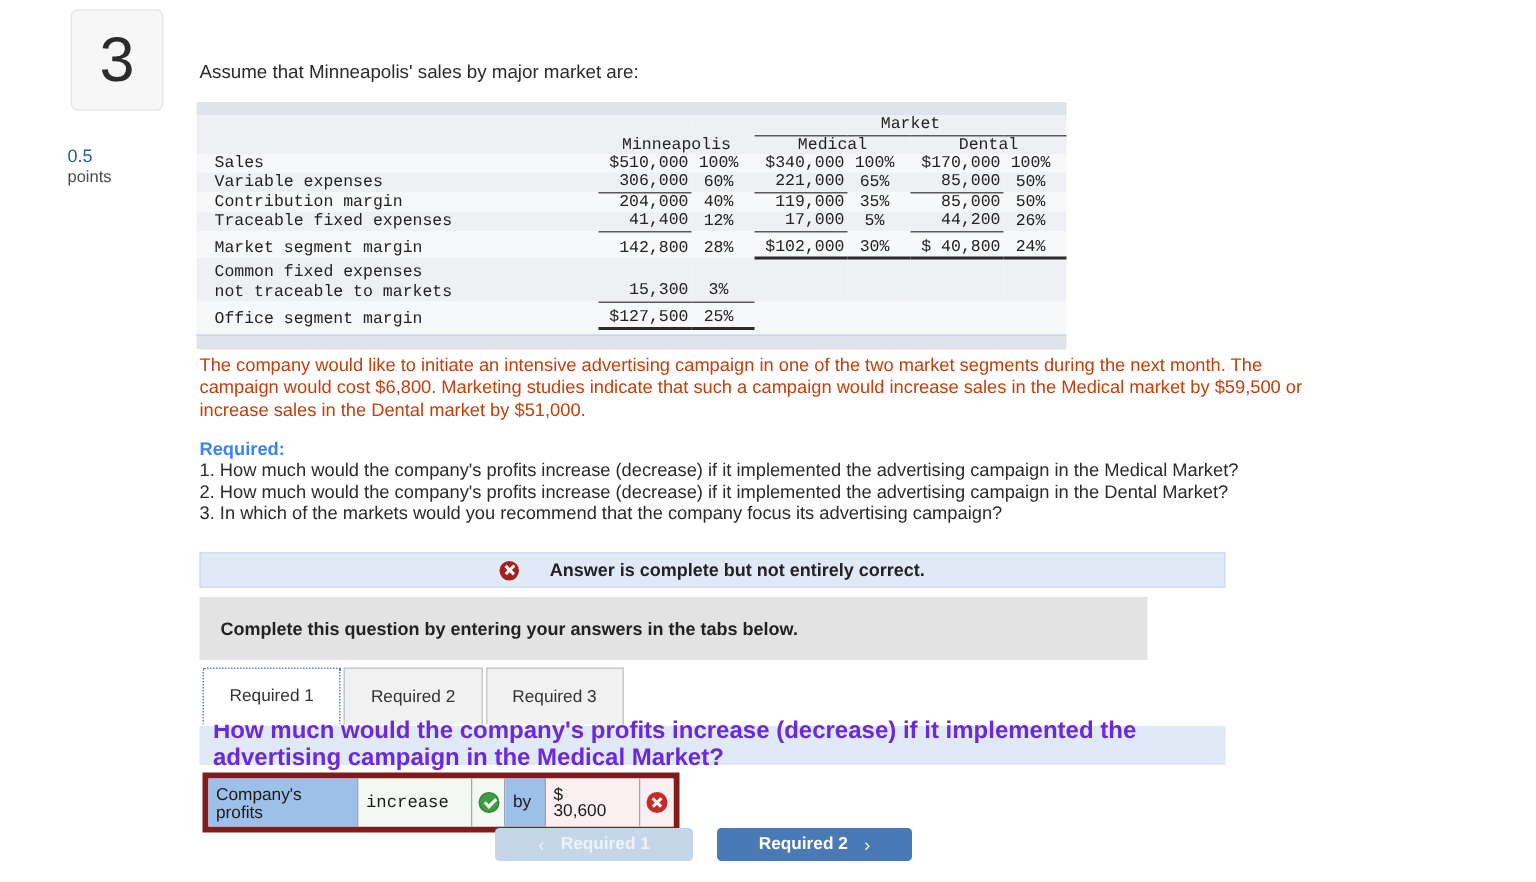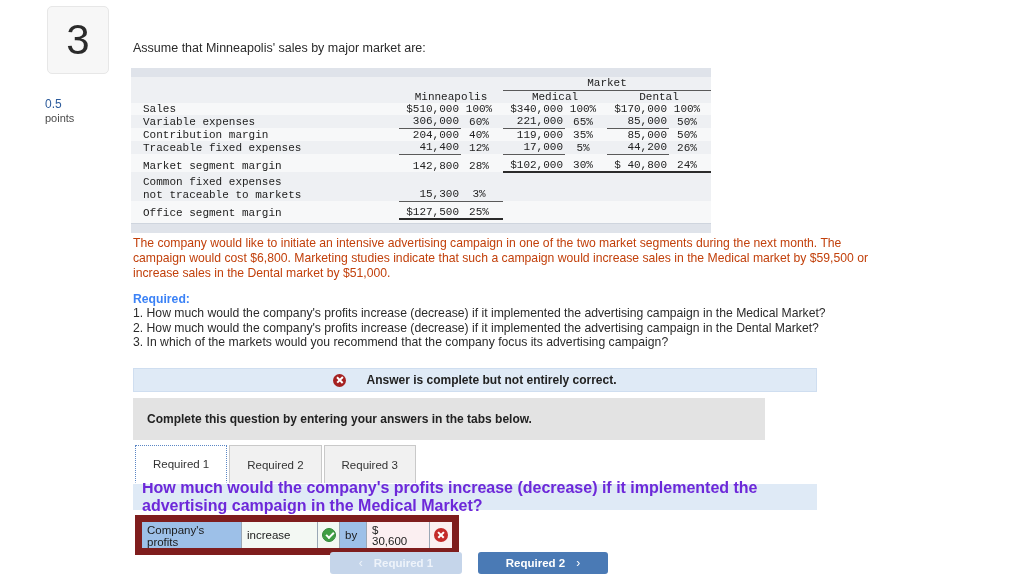--- a/index.html
+++ b/index.html
@@ -141,37 +141,37 @@
     width: 684px; height: 26px;
     background: #dfeaf6;
     display: flex; align-items: center;
   }
   .q-prompt .txt { font-size: 16px; color: #6d28d9; padding-left: 9px; font-weight: 600; }
 
   
   .ans-row {
     position: absolute; left: 135px; top: 515px;
     display: flex; align-items: stretch;
-    border: 7px solid #7f1d1d;
+    border: 4px solid #7f1d1d;
     height: 40px;
   }
   .ans-cell {
     display: flex; align-items: center;
     font-size: 11.5px; color: #1b1b1b;
     border-right: 1px solid #9aa7b5;
     padding: 0 5px;
   }
   .ans-cell:last-child { border-right: none; }
   .cell-label {
     width: 99px; background: #9dc0e8; color: #1a1a1a;
     line-height: 11.5px; padding-left: 5px;
     display: block; padding-top: 3px;
   }
   .cell-select {
-    width: 76px; background: #f3f8f3; justify-content: flex-start;
+    width: 76px; background: #f3f8f3; justify-content: flex-start; font-family: Liberation Mono, monospace;
   }
   .cell-check { width: 22px; background: #f3f8f3; justify-content: center; border-right: 1px solid #9aa7b5; padding:0; }
   .cell-by { width: 27px; background: #9dc0e8; }
   .cell-amount {
     width: 62px; background: #fbeff1; position: relative;
     font-size: 11.5px; line-height: 11px;
     padding-left: 5px; padding-top: 2px; display: block;
   }
   .cell-x { width: 22px; background: #fbeff1; justify-content: center; padding: 0; }
   .icon-check-green {

